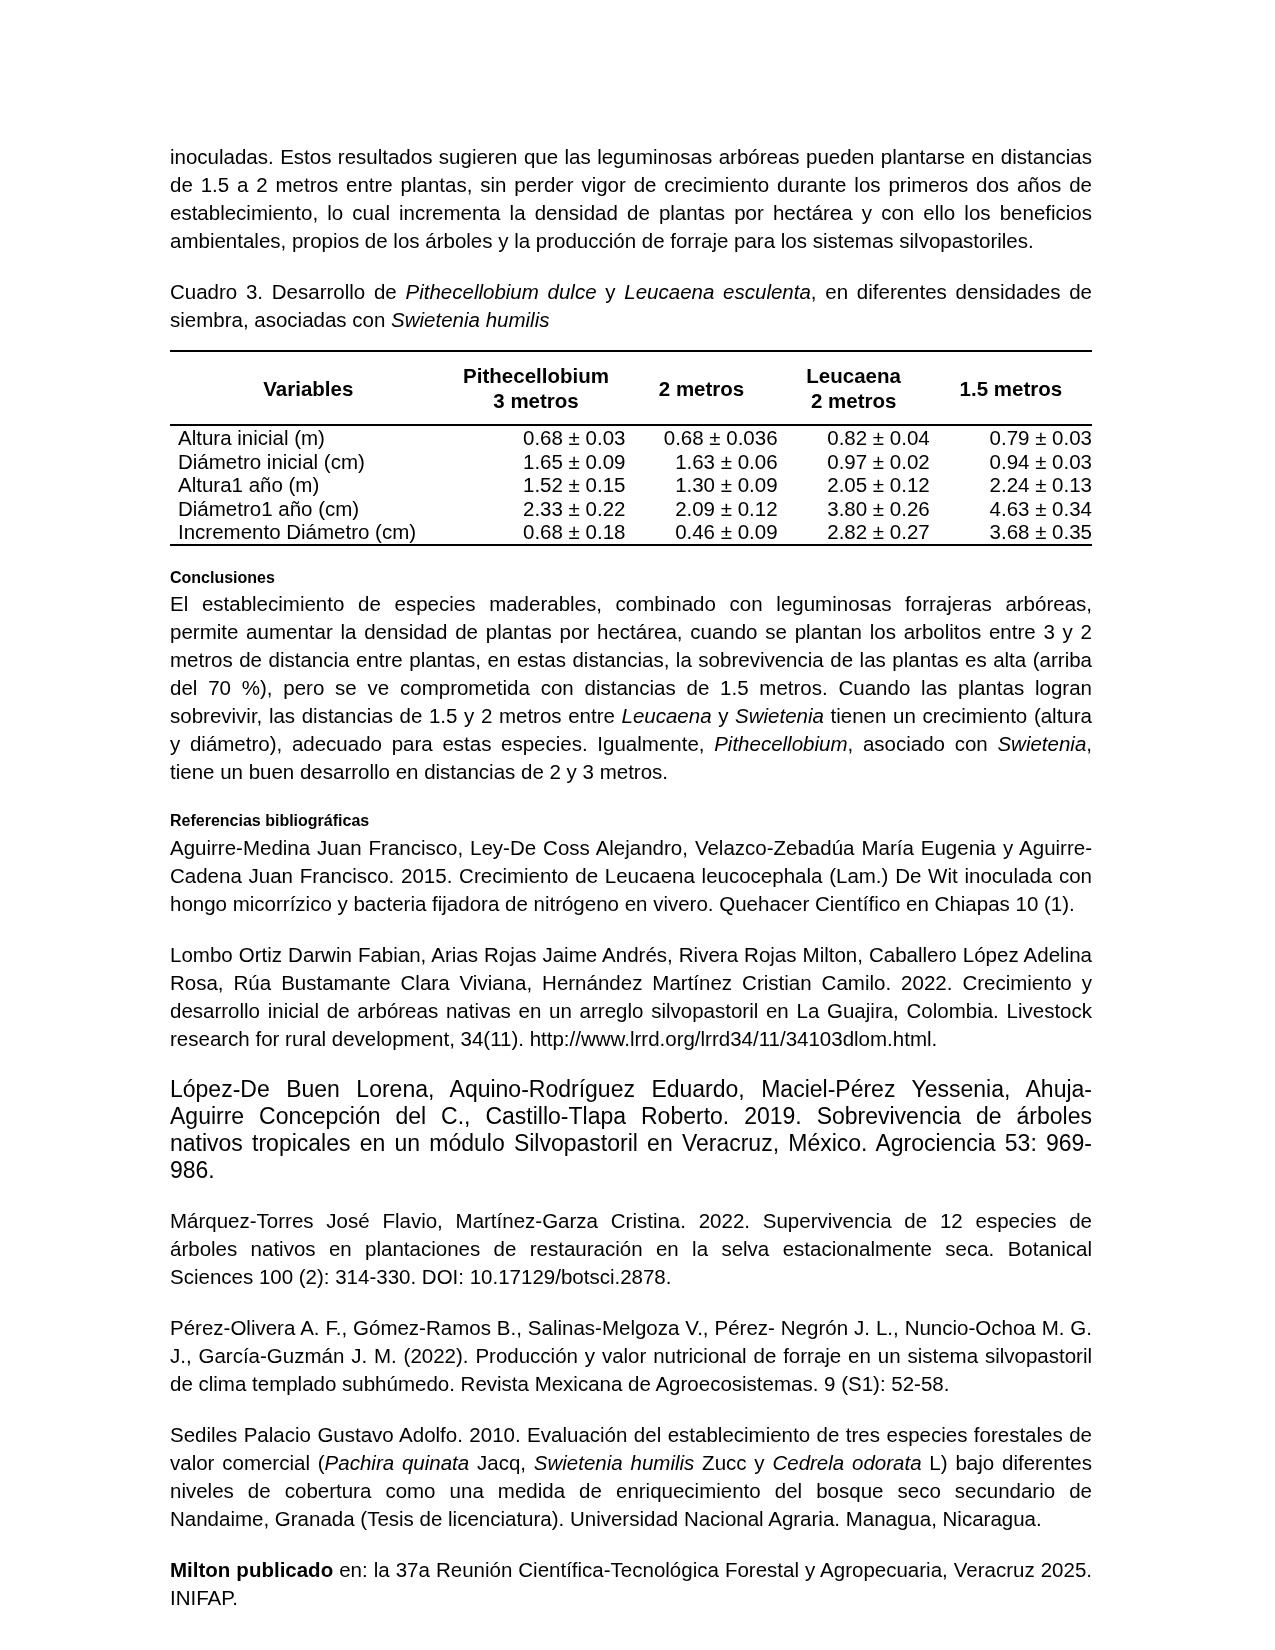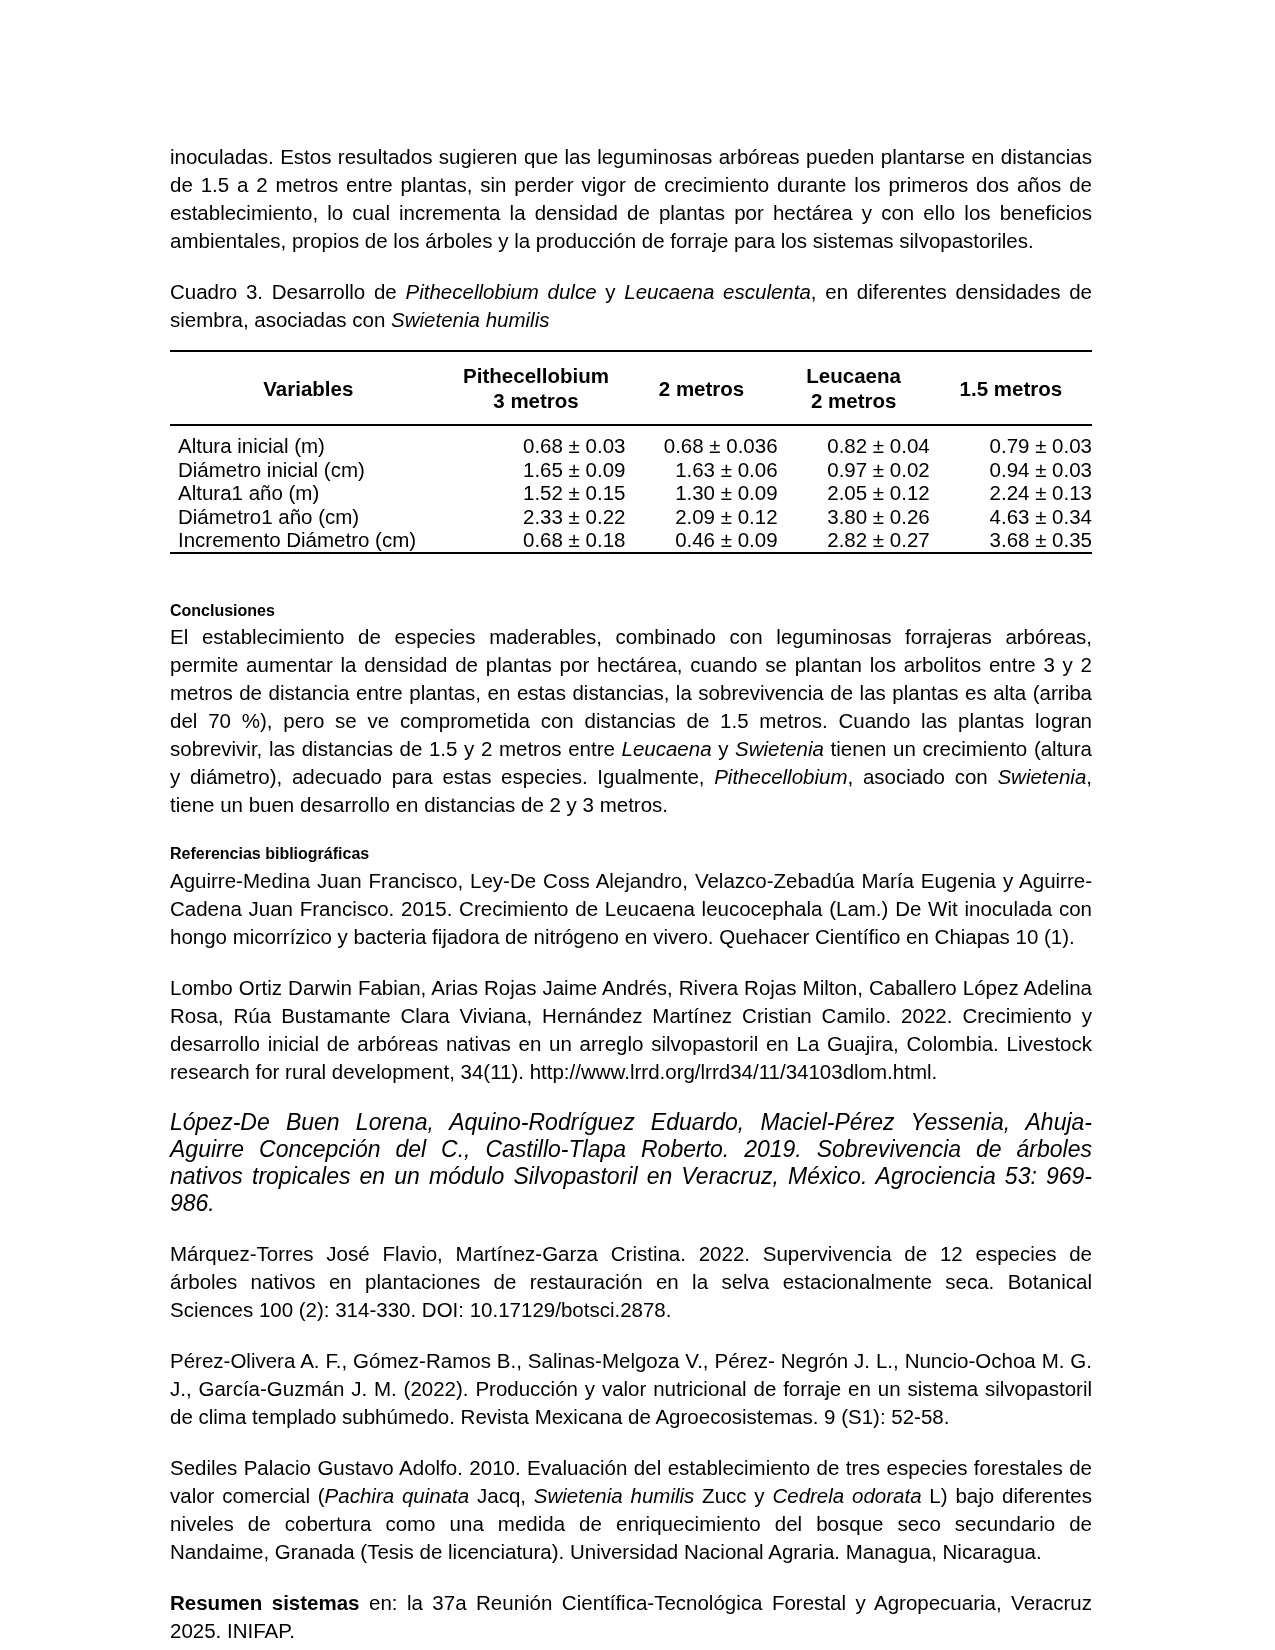--- a/index.html
+++ b/index.html
@@ -24,47 +24,46 @@
   .heading {
     font-size: 16px;
     line-height: 24.5px;
     font-weight: bold;
     text-align: left;
   }
   .caption { margin-bottom: 16px; }
   .ref-alt {
     font-size: 23px;
     line-height: 27px;
-    font-style: italic;
   }
   table.datatable {
     width: 100%;
     table-layout: fixed;
     border-collapse: collapse;
     border-top: 2px solid #000;
     border-bottom: 2px solid #000;
-    margin-bottom: 45px;
+    margin-bottom: 20px;
   }
   table.datatable thead th {
     font-weight: bold;
     font-size: 20.5px;
     line-height: 25px;
     text-align: center;
     vertical-align: middle;
     padding: 11px 0;
     border-bottom: 2px solid #000;
   }
   table.datatable tbody td {
     font-size: 20.5px;
     line-height: 23.5px;
     text-align: right;
     vertical-align: middle;
     white-space: nowrap;
   }
-  table.datatable tbody tr:first-child td { padding-top: 8px; }
+  table.datatable tbody tr:first-child td { padding-top: 0; }
   table.datatable td.rowlabel {
     text-align: left;
     padding-left: 8px;
   }
 </style>
 </head>
 <body>
 
 <div class="page">
 
@@ -132,15 +131,15 @@
   <p class="para"><span>El establecimiento de especies maderables, combinado con leguminosas forrajeras arbóreas, permite aumentar la densidad de plantas por hectárea, cuando se plantan los arbolitos entre 3 y 2 metros de distancia entre plantas, en estas distancias, la sobrevivencia de las plantas es alta (arriba del 70 %), pero se ve comprometida con distancias de 1.5 metros. Cuando las plantas logran sobrevivir, las distancias de 1.5 y 2 metros entre </span><span style="font-style: italic;">Leucaena</span><span> y </span><span style="font-style: italic;">Swietenia</span><span> tienen un crecimiento (altura y diámetro), adecuado para estas especies. Igualmente, </span><span style="font-style: italic;">Pithecellobium</span><span>, asociado con </span><span style="font-style: italic;">Swietenia</span><span>, tiene un buen desarrollo en distancias de 2 y 3 metros.</span></p>
 
   <p class="heading">Referencias bibliográficas</p>
   <p class="para"><span>Aguirre-Medina Juan Francisco, Ley-De Coss Alejandro, Velazco-Zebadúa María Eugenia y Aguirre-Cadena Juan Francisco. 2015. Crecimiento de Leucaena leucocephala (Lam.) De Wit inoculada con hongo micorrízico y bacteria fijadora de nitrógeno en vivero. Quehacer Científico en Chiapas 10 (1).</span></p>
   <p class="para"><span>Lombo Ortiz Darwin Fabian, Arias Rojas Jaime Andrés, Rivera Rojas Milton, Caballero López Adelina Rosa, Rúa Bustamante Clara Viviana, Hernández Martínez Cristian Camilo. 2022. Crecimiento y desarrollo inicial de arbóreas nativas en un arreglo silvopastoril en La Guajira, Colombia. Livestock research for rural development, 34(11). http://www.lrrd.org/lrrd34/11/34103dlom.html.</span></p>
   <p class="para ref-alt"><span>López-De Buen Lorena, Aquino-Rodríguez Eduardo, Maciel-Pérez Yessenia, Ahuja-Aguirre Concepción del C., Castillo-Tlapa Roberto. 2019. Sobrevivencia de árboles nativos tropicales en un módulo Silvopastoril en Veracruz, México. Agrociencia 53: 969-986.</span></p>
   <p class="para"><span>Márquez-Torres José Flavio, Martínez-Garza Cristina. 2022. Supervivencia de 12 especies de árboles nativos en plantaciones de restauración en la selva estacionalmente seca. Botanical Sciences 100 (2): 314-330. DOI: 10.17129/botsci.2878.</span></p>
   <p class="para"><span>Pérez-Olivera A. F., Gómez-Ramos B., Salinas-Melgoza V., Pérez- Negrón J. L., Nuncio-Ochoa M. G. J., García-Guzmán J. M. (2022). Producción y valor nutricional de forraje en un sistema silvopastoril de clima templado subhúmedo. Revista Mexicana de Agroecosistemas. 9 (S1): 52-58.</span></p>
   <p class="para"><span>Sediles Palacio Gustavo Adolfo. 2010. Evaluación del establecimiento de tres especies forestales de valor comercial (</span><span style="font-style: italic;">Pachira quinata</span><span> Jacq, </span><span style="font-style: italic;">Swietenia humilis</span><span> Zucc y </span><span style="font-style: italic;">Cedrela odorata</span><span> L) bajo diferentes niveles de cobertura como una medida de enriquecimiento del bosque seco secundario de Nandaime, Granada (Tesis de licenciatura). Universidad Nacional Agraria. Managua, Nicaragua.</span></p>
 
-  <p class="para"><span style="font-weight: bold;">Resumen sistemas</span><span> en: la 37a Reunión Científica-Tecnológica Forestal y Agropecuaria, Veracruz 2025. INIFAP.</span></p>
+  <p class="para"><span style="font-weight: bold;">Milton publicado</span><span> en: la 37a Reunión Científica-Tecnológica Forestal y Agropecuaria, Veracruz 2025. INIFAP.</span></p>
 
 </div>
 
 </body></html>

